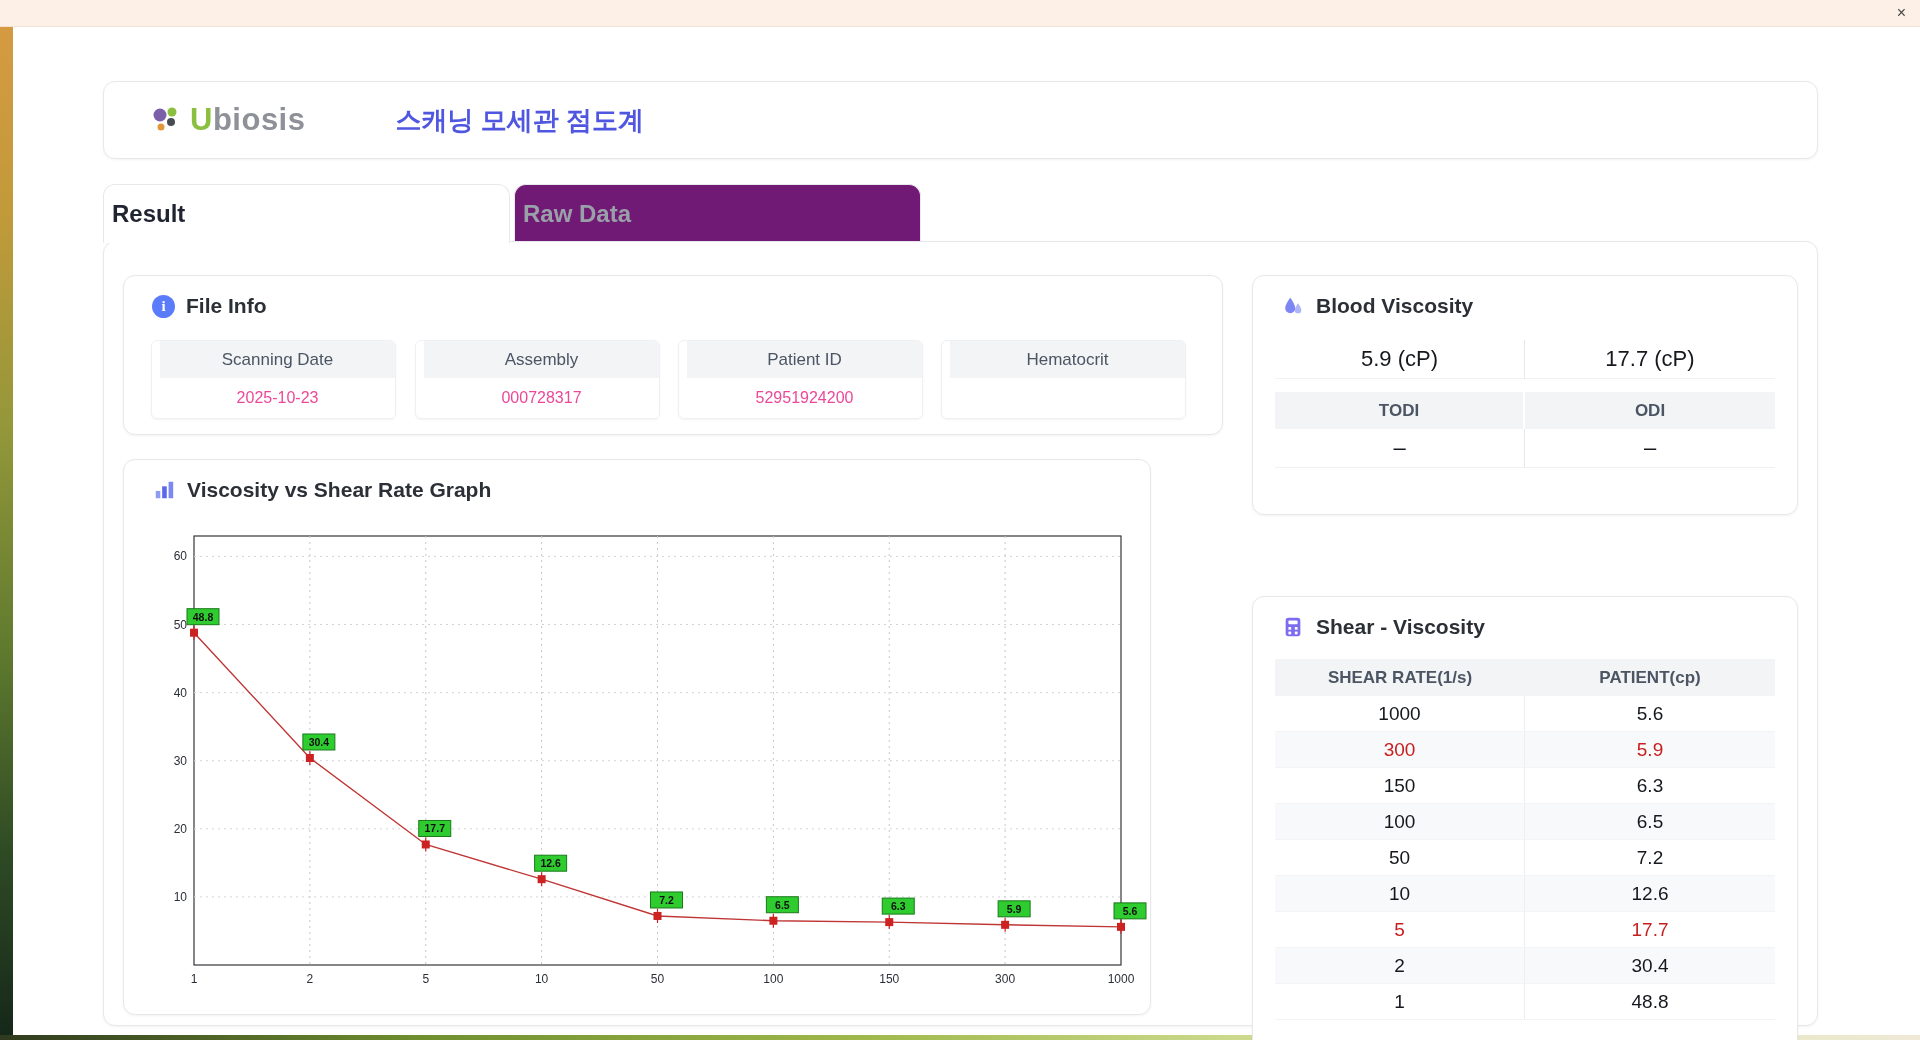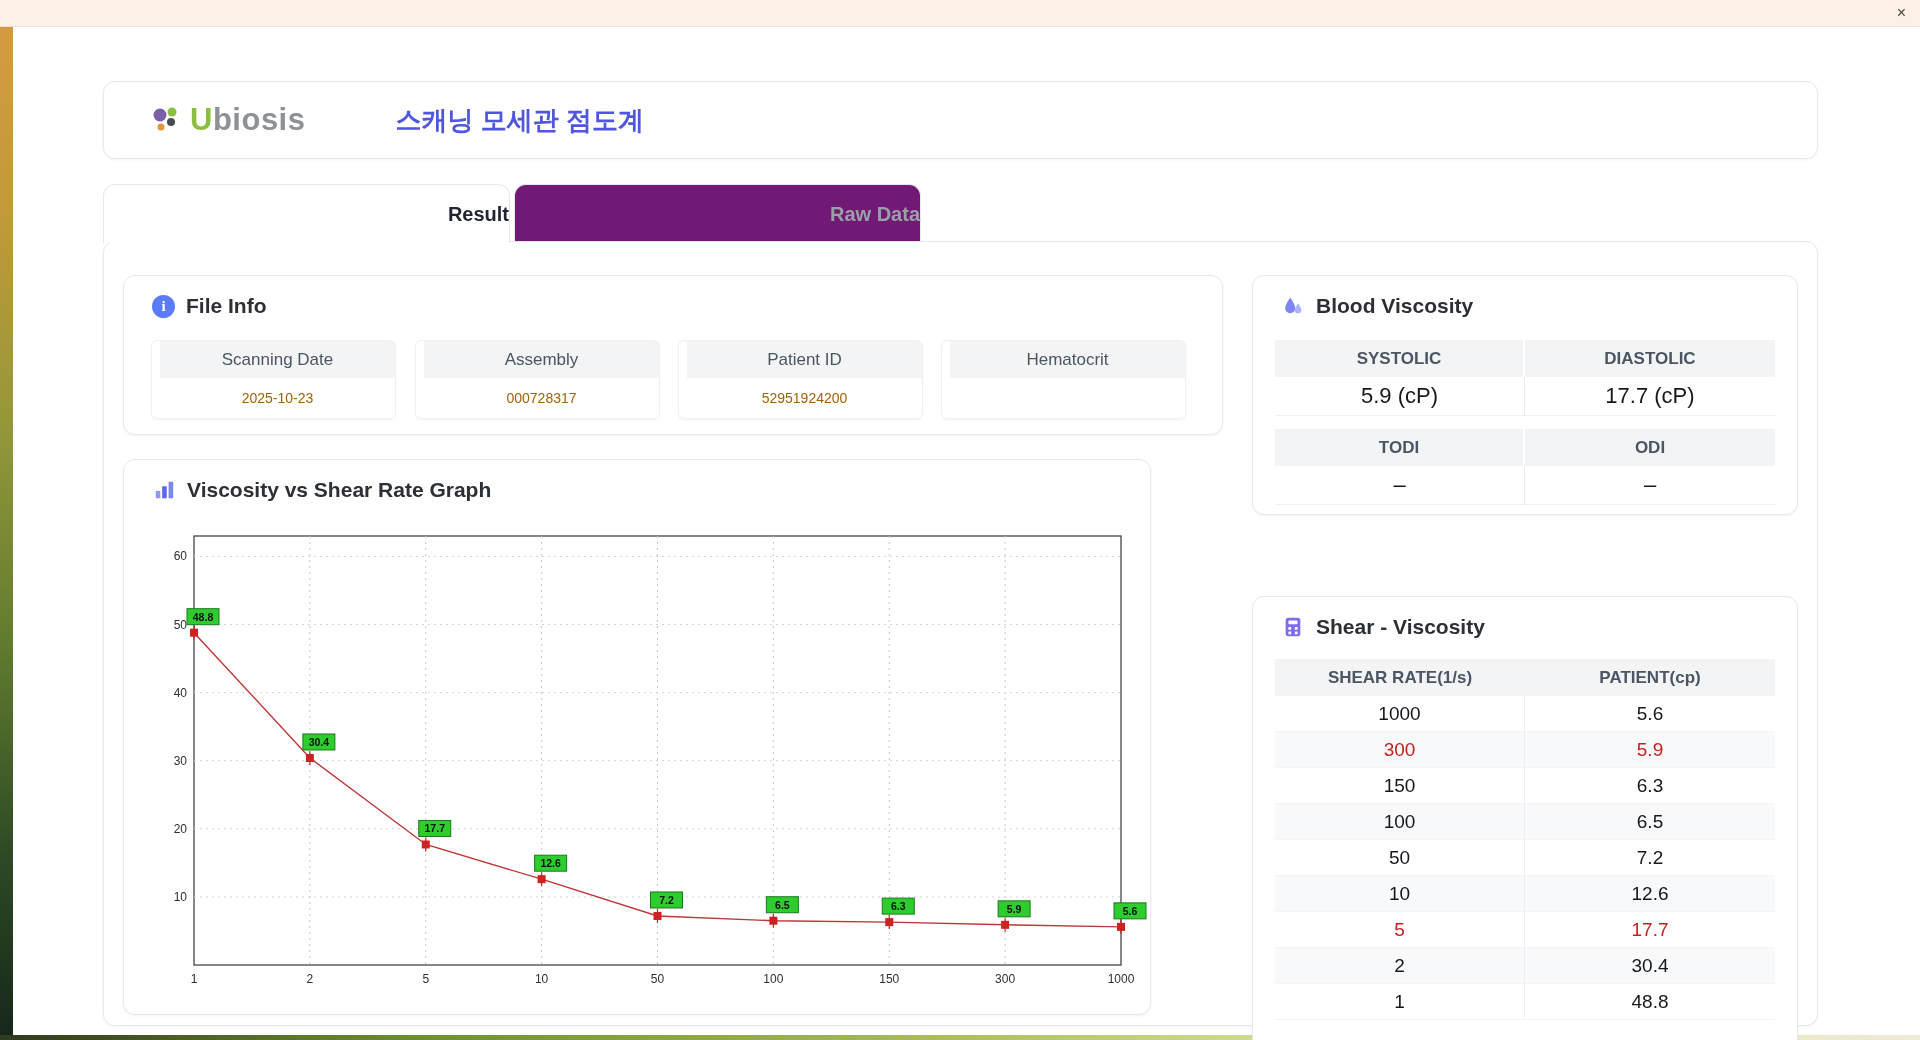--- a/index.html
+++ b/index.html
@@ -24,23 +24,23 @@
   
   .header-card { left:103px; top:81px; width:1715px; height:78px; display:flex; align-items:center; }
   .logo { display:flex; align-items:center; margin-left:46px; }
   .logo svg { width:34px; height:34px; margin-right:6px; }
   .logo-text { font-size:31px; font-weight:700; letter-spacing:.5px; }
   .logo-u { color:#8bbf3f; }
   .logo-rest { color:#8d9299; font-weight:600; }
   .app-title { margin-left:58px; font-size:26px; font-weight:700; color:#4f56e0; }
 
   
-  .tab { position:absolute; top:184px; height:58px; width:407px; text-align:right;
-    line-height:58px; font-size:20px; font-weight:700; border-radius:12px 12px 0 0;
-    cursor:pointer; }
+  .tab { position:absolute; top:184px; height:58px; width:407px; text-align:left;
+    line-height:58px; font-size:24px; font-weight:700; border-radius:12px 12px 0 0;
+    cursor:pointer;padding-left:8px; }
   .tab-active { left:103px; background:#fff; border:1px solid #e7e8ec; border-bottom:none;
     color:#1f2430; z-index:3; height:59px; }
   .tab-inactive { left:514px; background:#701a75; border:1px solid #e9eaec; border-bottom:none;
     color:#9aa0a8; }
 
   
   .content-card { left:103px; top:241px; width:1715px; height:785px; z-index:1; }
 
   .section-title { position:absolute; left:28px; top:18px; display:flex; align-items:center; }
   .section-title .t { font-size:21px; font-weight:700; color:#2b2f36; margin-left:11px; }
@@ -48,21 +48,21 @@
   .info-circle { width:23px; height:23px; border-radius:50%; background:#5b7cfa; color:#fff;
     font-size:15px; font-weight:700; font-family:"Liberation Serif",serif; display:flex;
     align-items:center; justify-content:center; }
 
   
   .fileinfo-card { left:19px; top:33px; width:1100px; height:160px; }
   .fi-group { position:absolute; top:64px; width:245px; border:1px solid #eef0f3; border-radius:6px;
     overflow:hidden; box-shadow:0 1px 2px rgba(0,0,0,.05);padding-left:8px; }
   .fi-label { height:37px; background:#f3f4f6; color:#4b5563; font-size:17px;
     display:flex; align-items:center; justify-content:center; }
-  .fi-value { height:40px; background:#fff; color:#a16207; font-size:14px;
+  .fi-value { height:40px; background:#fff; color:#ec4899; font-size:16px;
     display:flex; align-items:center; justify-content:center; }
 
   
   .graph-card { left:19px; top:217px; width:1028px; height:556px; }
   .chart-svg { position:absolute; left:35px; top:60px; }
 
   
   .bv-card { left:1148px; top:33px; width:546px; height:240px; }
   .bv-table { position:absolute; left:22px; right:22px; top:64px; }
   .bv-row { display:grid; grid-template-columns:1fr 1fr; }
@@ -227,24 +227,20 @@
       <div class="section-title">
         <span class="icn">
           <svg viewBox="0 0 24 24" width="22" height="22">
             <path d="M9 3 C9 3 3.5 10 3.5 14.5 a5.5 5.5 0 0 0 11 0 C14.5 10 9 3 9 3 Z" fill="#7d86f3"></path>
             <path d="M17.5 9 C17.5 9 14 13.5 14 16.5 a3.5 3.5 0 0 0 7 0 C21 13.5 17.5 9 17.5 9 Z" fill="#aeb5f8"></path>
           </svg>
         </span>
         <span class="t">Blood Viscosity</span>
       </div>
       <div class="bv-table">
-        <div class="bv-row bv-head">
-          <div>SYSTOLIC</div>
-          <div>DIASTOLIC</div>
-        </div>
         <div class="bv-row bv-val">
           <div>5.9 (cP)</div>
           <div>17.7 (cP)</div>
         </div>
         <div class="bv-gap"></div>
         <div class="bv-row bv-head">
           <div>TODI</div>
           <div>ODI</div>
         </div>
         <div class="bv-row bv-val">

